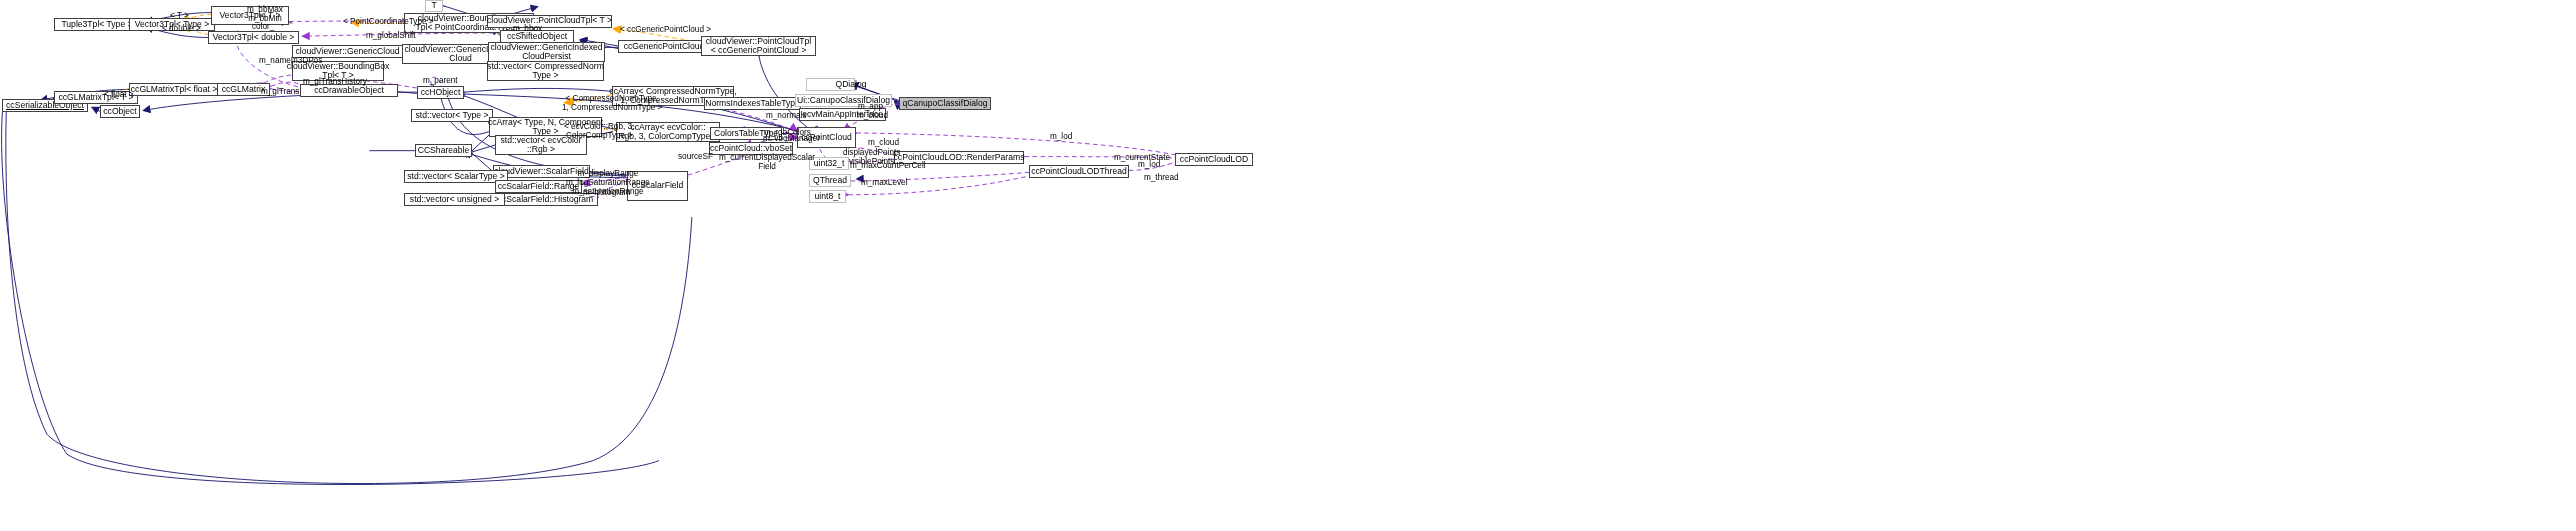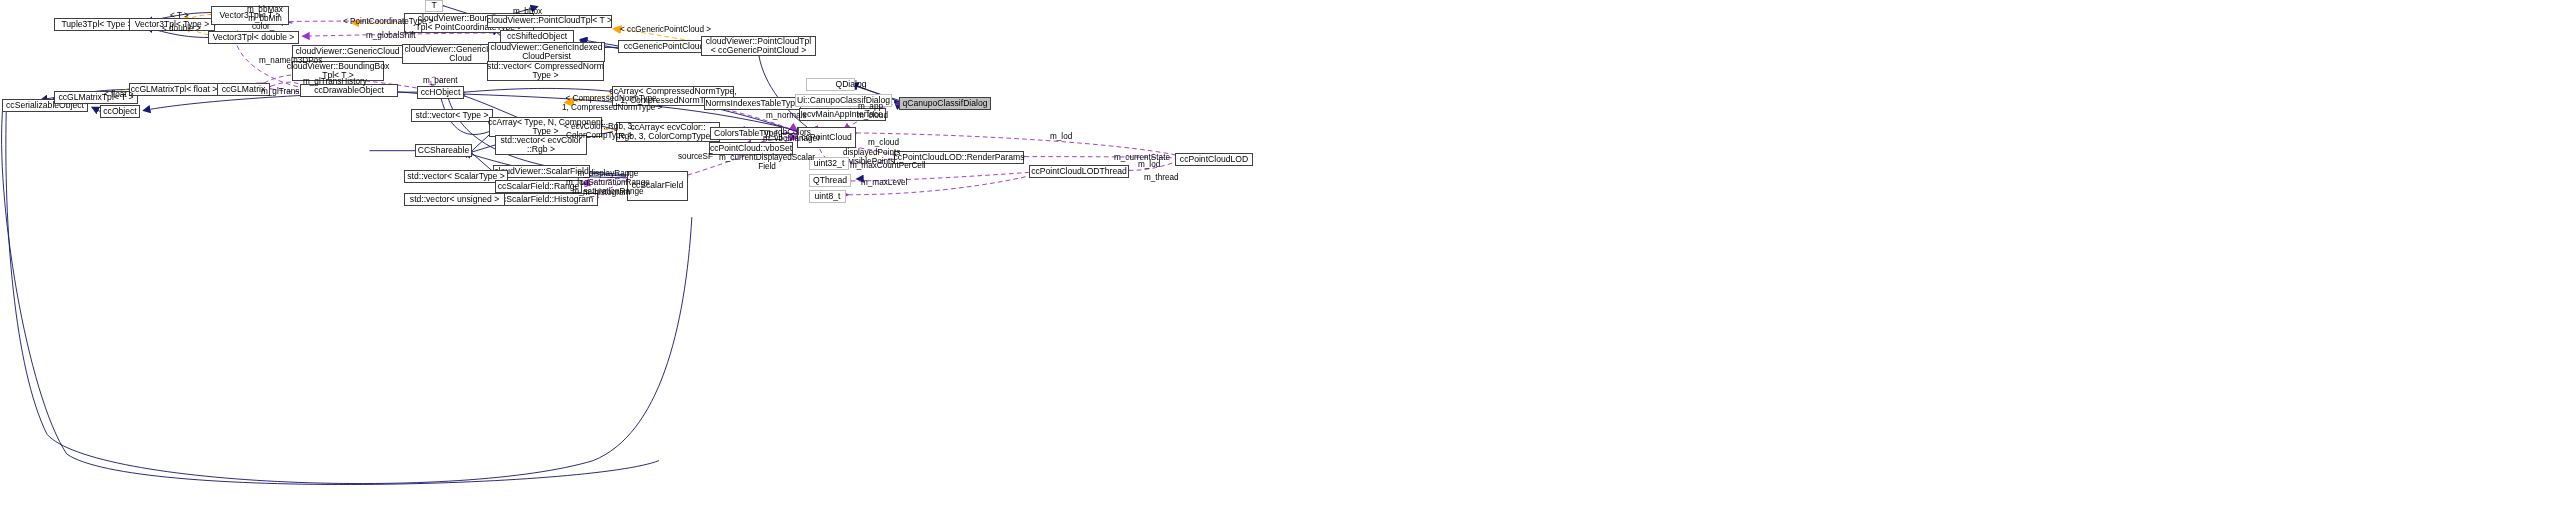--- a/index.html
+++ b/index.html
@@ -196,21 +196,21 @@
 &lt; ccGenericPointCloud &gt;</div>
       <div class="node thick" style="left: 487px; top: 61px; width: 117px; height: 20px;">std::vector&lt; CompressedNorm
 Type &gt;</div>
       <div class="node thick" style="left: 612px; top: 86px; width: 122px; height: 20px;">ccArray&lt; CompressedNormType,
 1, CompressedNormType &gt;</div>
       <div class="node thick" style="left: 704px; top: 97px; width: 97px; height: 13px;">NormsIndexesTableType</div>
       <div class="node grey-border" style="left: 806px; top: 78px; width: 41px; height: 13px; padding-left: 44px;">QDialog</div>
       <div class="node grey-border" style="left: 795px; top: 94px; width: 97px; height: 13px;">Ui::CanupoClassifDialog</div>
       <div class="node thick" style="left: 799px; top: 108px; width: 87px; height: 13px;">ecvMainAppInterface</div>
       <div class="node highlight" style="left: 899px; top: 97px; width: 92px; height: 13px;">qCanupoClassifDialog</div>
-      <div class="node thick" style="left: 2px; top: 99px; width: 86px; height: 13px;">ccSerializableObject</div>
+      <div class="node thick" style="left: 2px; top: 99px; width: 86px; height: 13px; text-decoration: underline;">ccSerializableObject</div>
       <div class="node thick" style="left: 54px; top: 91px; width: 84px; height: 13px;">ccGLMatrixTpl&lt; T &gt;</div>
       <div class="node thick" style="left: 129px; top: 83px; width: 90px; height: 13px;">ccGLMatrixTpl&lt; float &gt;</div>
       <div class="node thick" style="left: 217px; top: 83px; width: 53px; height: 13px;">ccGLMatrix</div>
       <div class="node thick" style="left: 300px; top: 84px; width: 98px; height: 13px;">ccDrawableObject</div>
       <div class="node thick" style="left: 417px; top: 86px; width: 47px; height: 13px;">ccHObject</div>
       <div class="node thick" style="left: 100px; top: 105px; width: 40px; height: 13px;">ccObject</div>
       <div class="node thick" style="left: 411px; top: 109px; width: 82px; height: 13px;">std::vector&lt; Type &gt;</div>
       <div class="node thick" style="left: 489px; top: 117px; width: 113px; height: 20px;">ccArray&lt; Type, N, Component
 Type &gt;</div>
       <div class="node thick" style="left: 616px; top: 122px; width: 104px; height: 20px;">ccArray&lt; ecvColor::
@@ -234,21 +234,21 @@
       <div class="node thick" style="left: 493px; top: 193px; width: 105px; height: 13px;">ccScalarField::Histogram</div>
       <div class="node thick" style="left: 404px; top: 193px; width: 101px; height: 13px;">std::vector&lt; unsigned &gt;</div>
     </div>
   <div id="labels">
       <div class="edge-label" style="left: 170px; top: 11.2px;">&lt; T &gt;</div>
       <div class="edge-label" style="left: 162px; top: 24px;">&lt; double &gt;</div>
       <div class="edge-label" style="left: 247px; top: 5.3px;">m_bbMax
 m_bbMin</div>
       <div class="edge-label" style="left: 252px; top: 22px;">color_</div>
       <div class="edge-label" style="left: 343px; top: 16.5px;">&lt; PointCoordinateType &gt;</div>
-      <div class="edge-label" style="left: 465px; top: 7px; padding-left: 48px;">m_bbox</div>
+      <div class="edge-label" style="left: 465px; top: 24px; padding-left: 48px;">m_bbox</div>
       <div class="edge-label" style="left: 366px; top: 31px;">m_globalShift</div>
       <div class="edge-label" style="left: 620px; top: 25px;">&lt; ccGenericPointCloud &gt;</div>
       <div class="edge-label" style="left: 259px; top: 56px;">m_nameIn3DPos</div>
       <div class="edge-label" style="left: 303px; top: 77px;">m_glTransHistory</div>
       <div class="edge-label" style="left: 104px; top: 90px;">&lt; float &gt;</div>
       <div class="edge-label" style="left: 261px; top: 87px;">m_glTrans</div>
       <div class="edge-label" style="left: 423px; top: 76px;">m_parent</div>
       <div class="edge-label" style="left: 562px; top: 94px;">&lt; CompressedNormType,
 1, CompressedNormType &gt;</div>
       <div class="edge-label" style="left: 766px; top: 111px;">m_normals</div>

